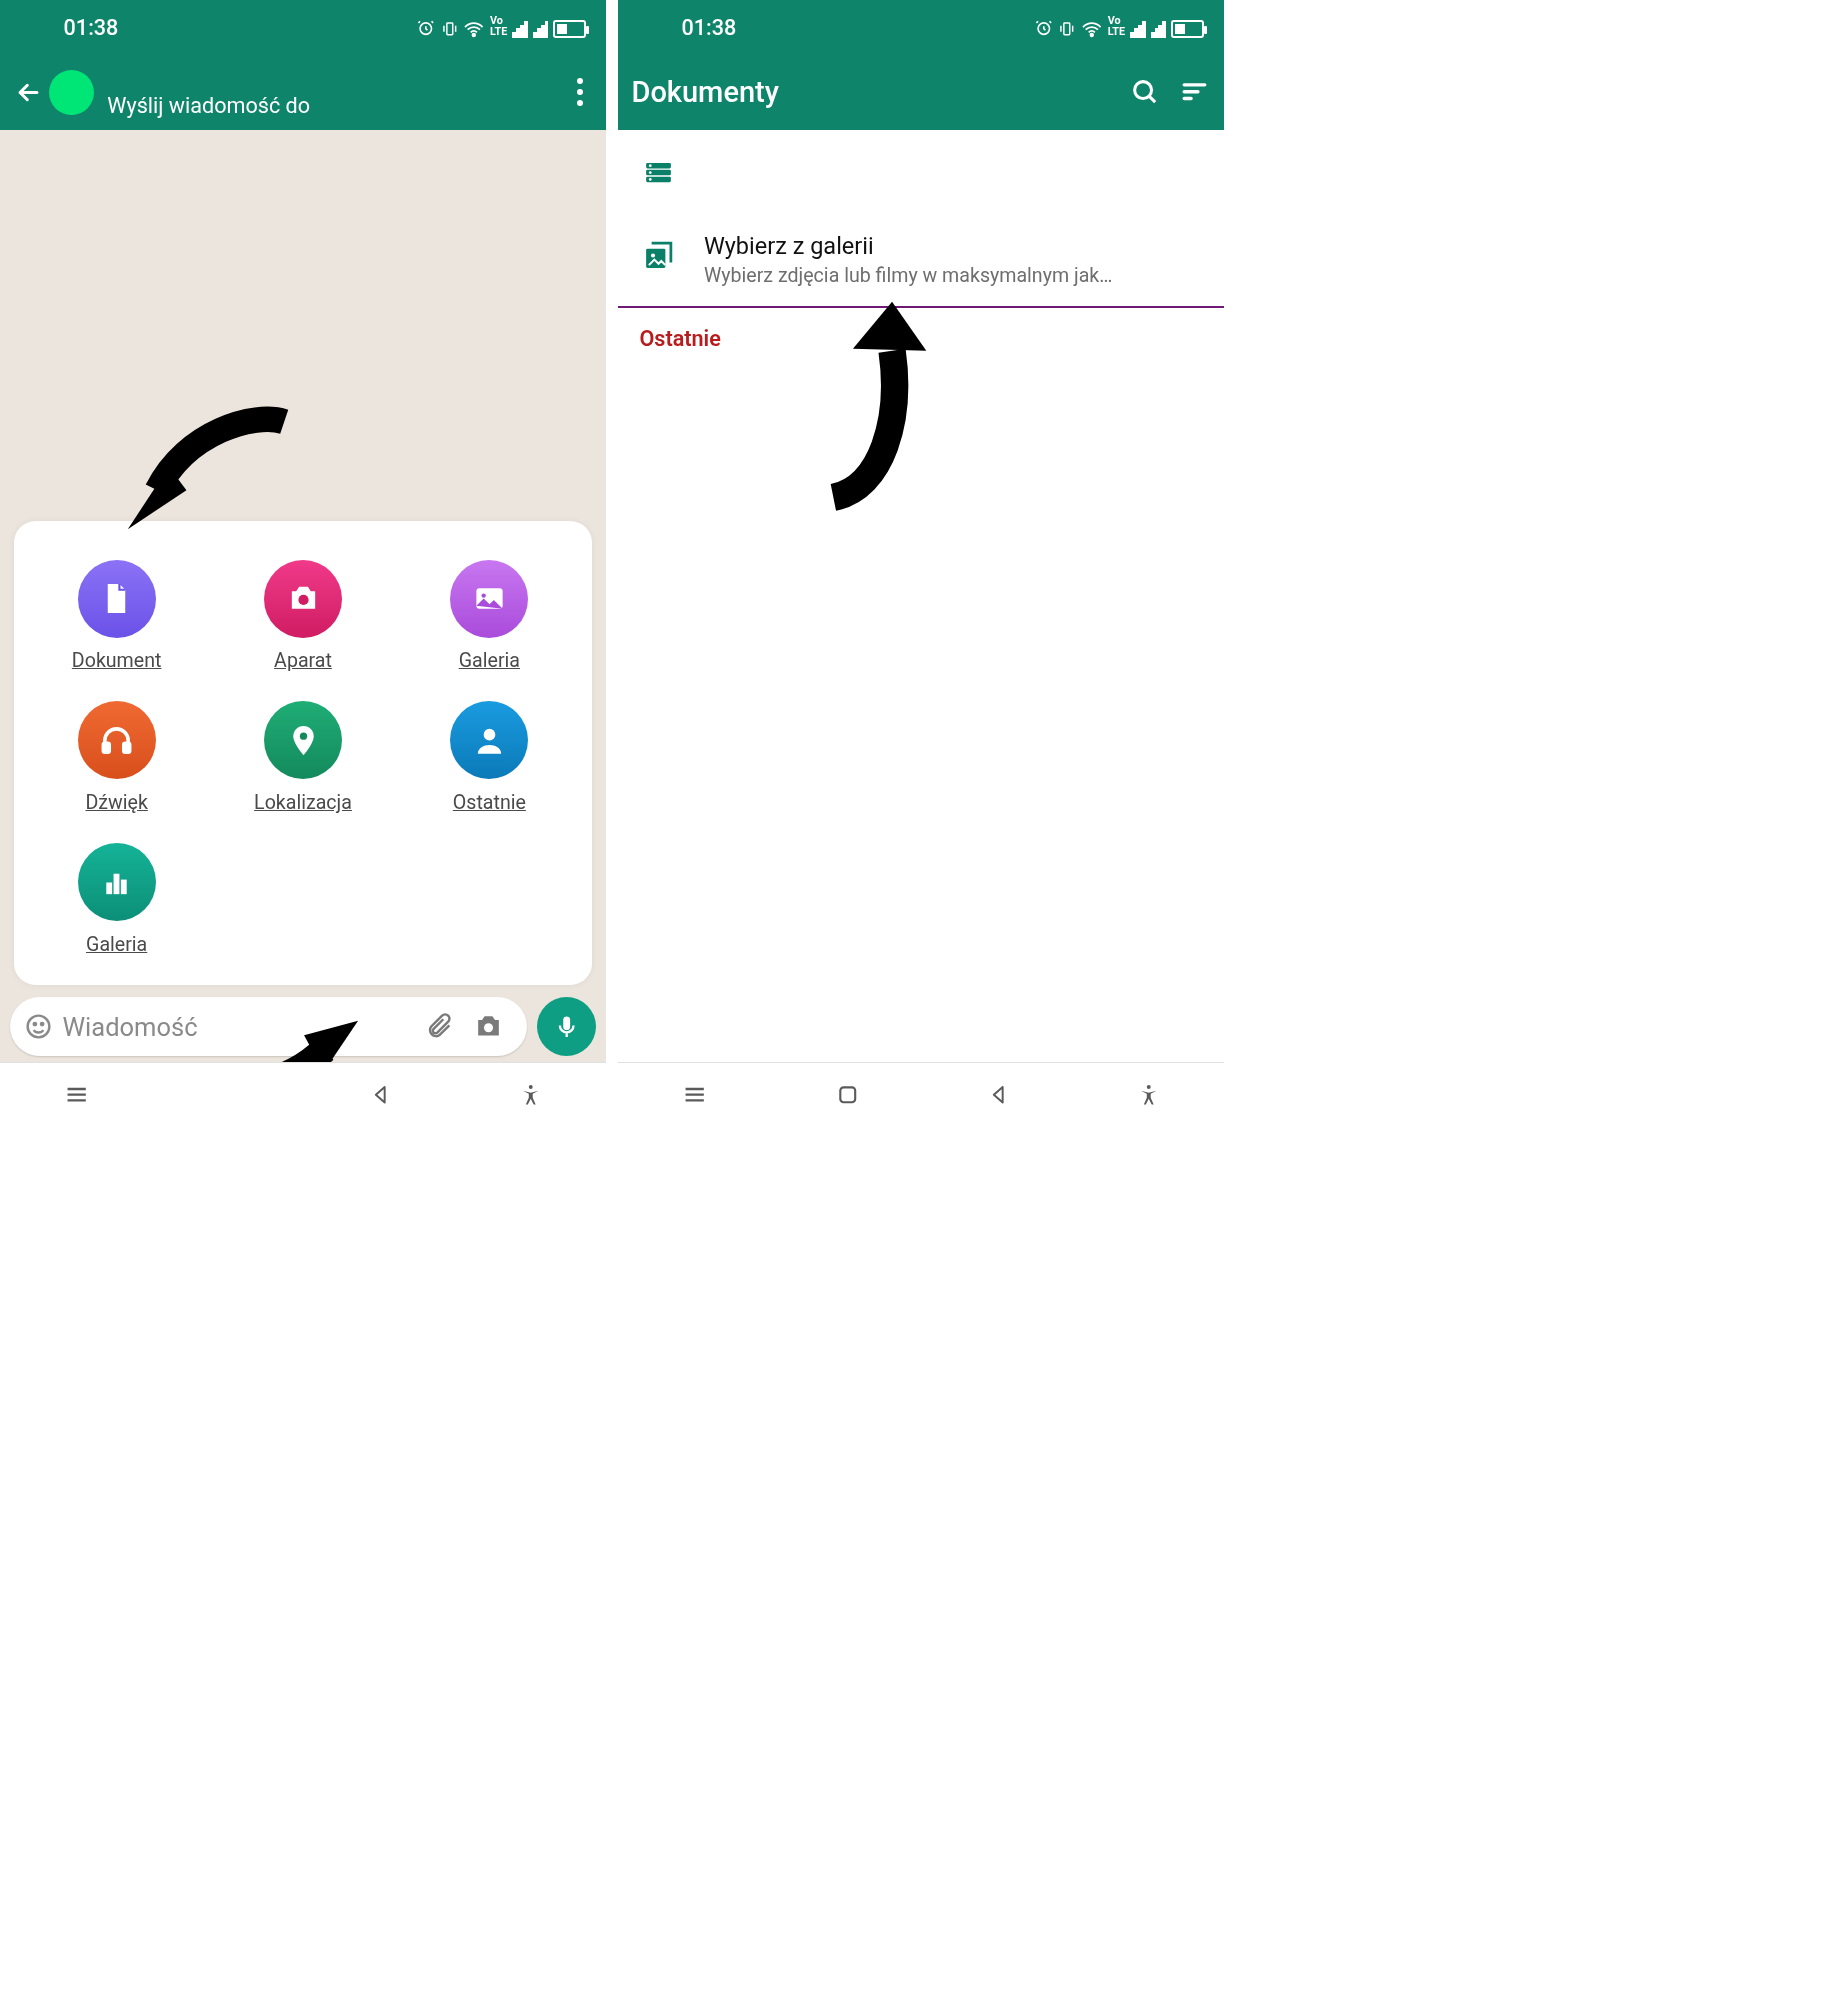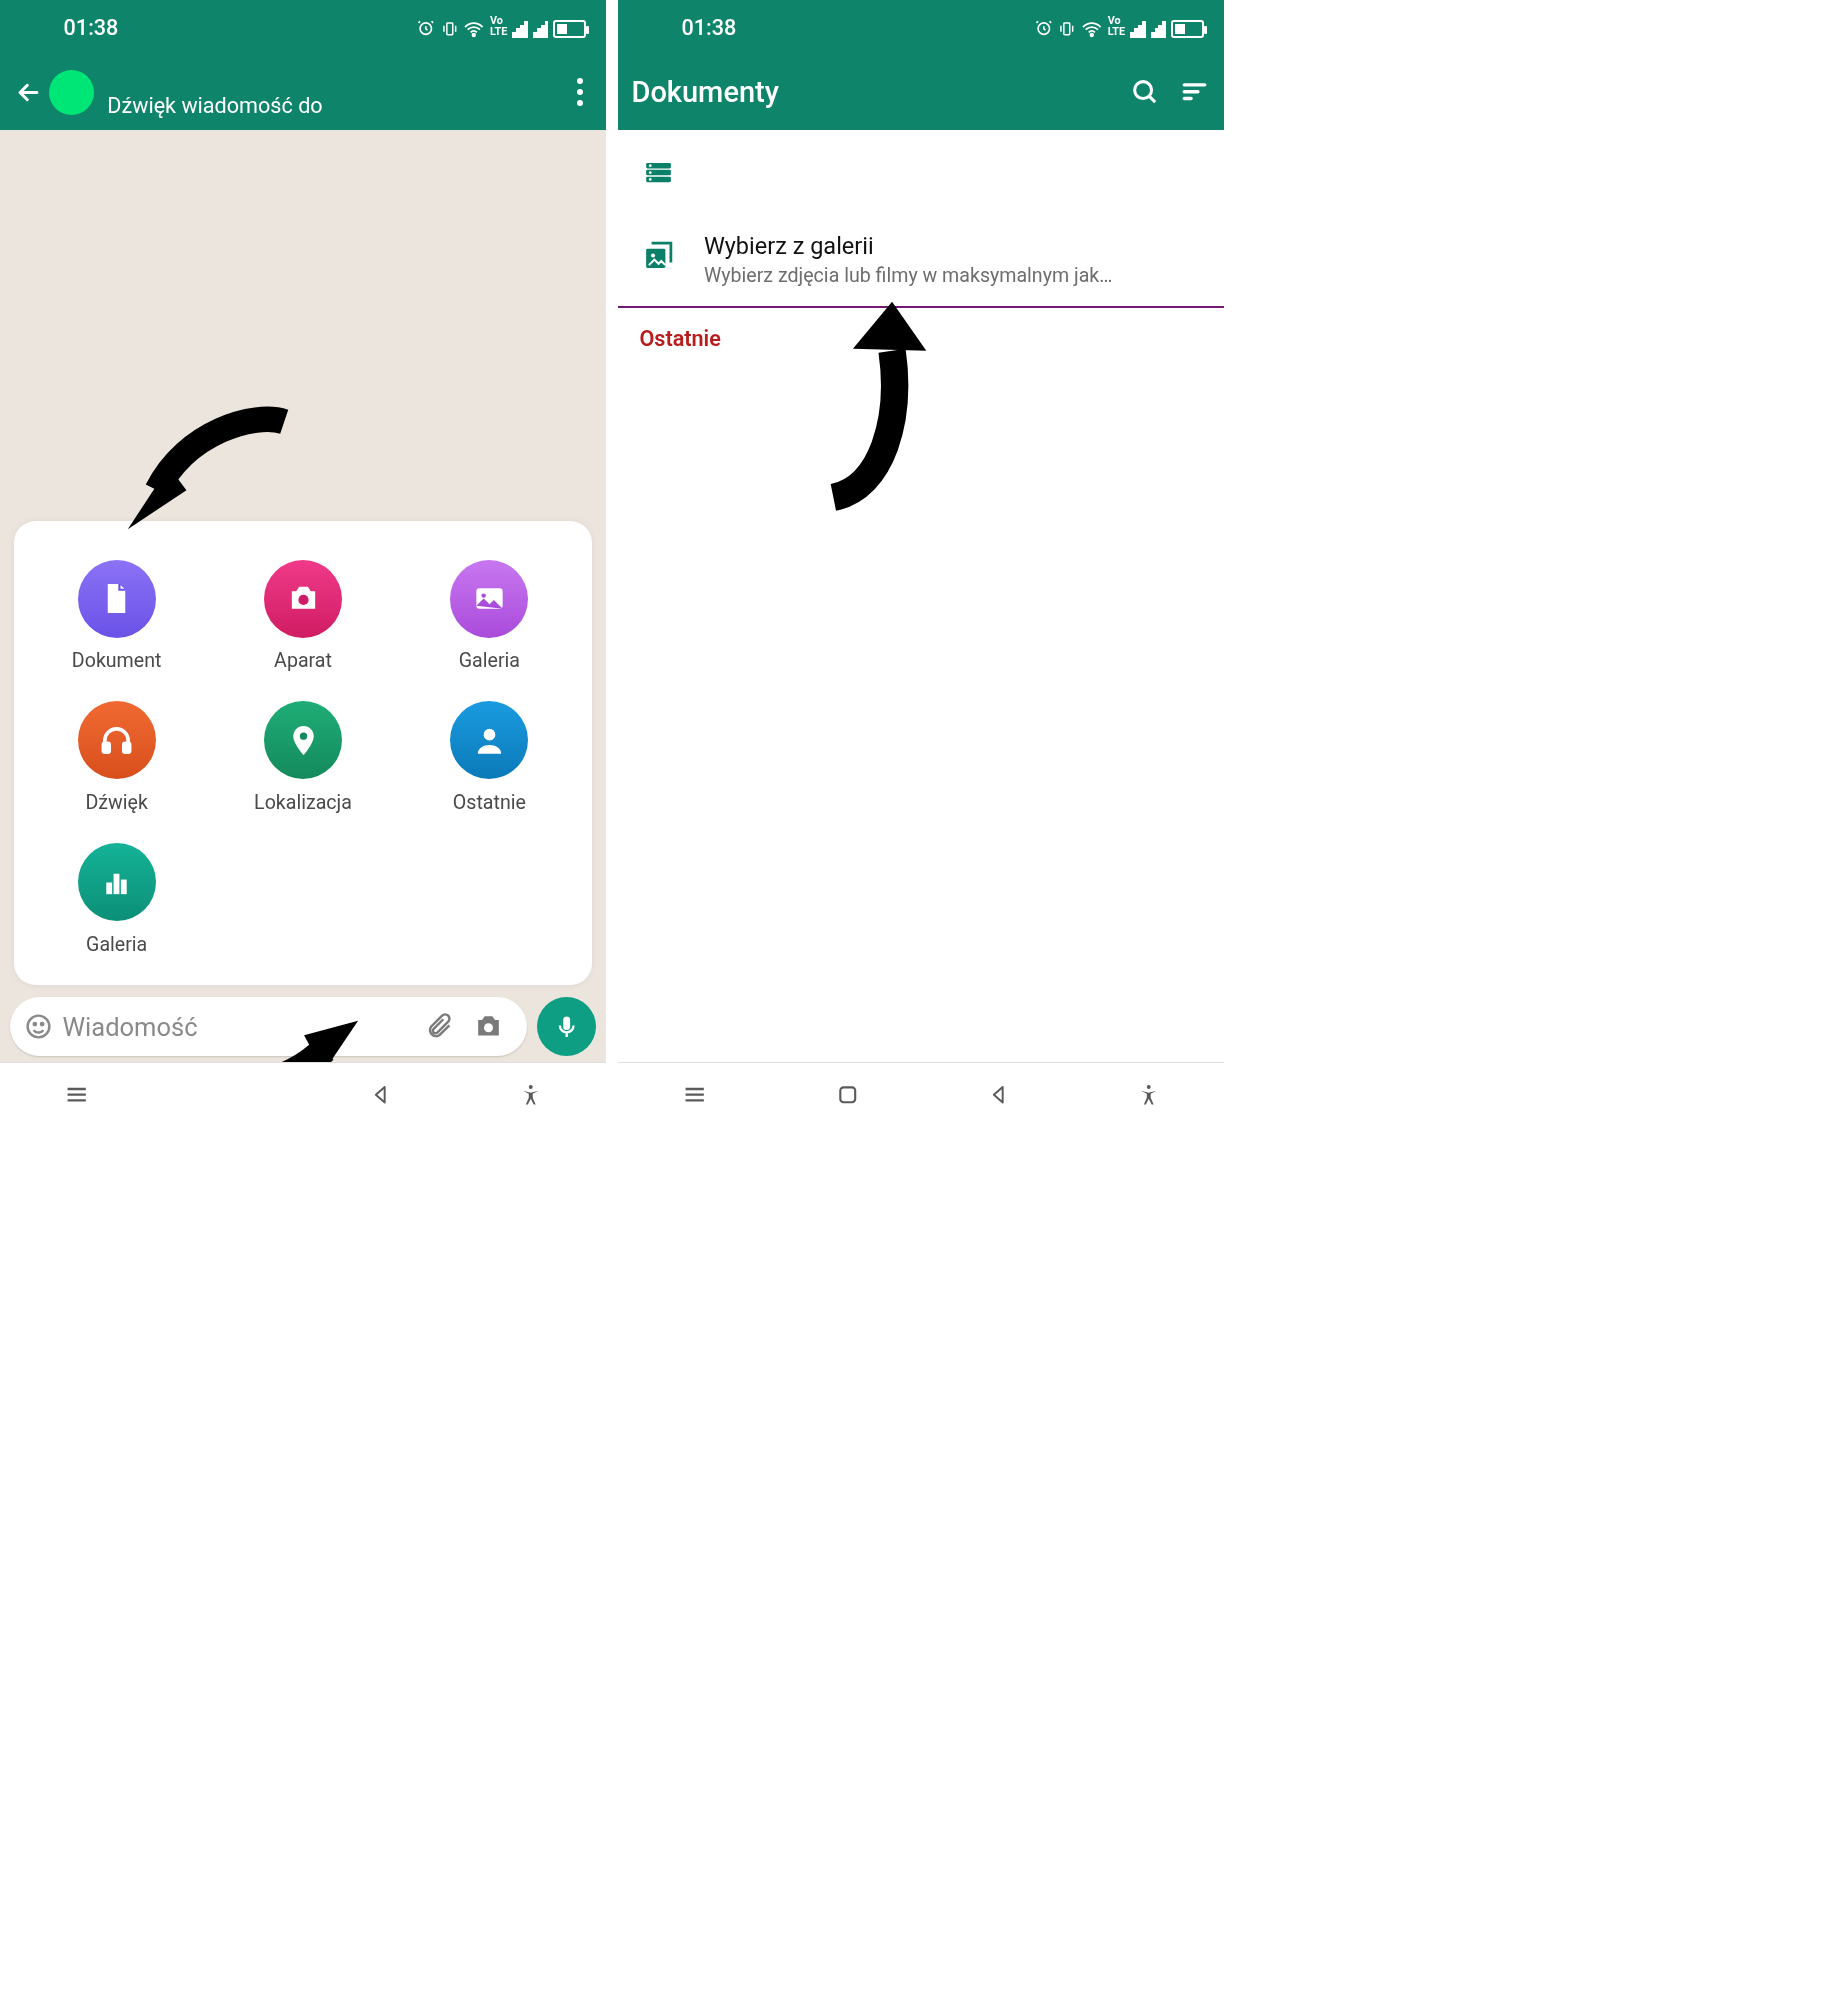--- a/index.html
+++ b/index.html
@@ -116,21 +116,21 @@
   .attach-item {
     display: flex; flex-direction: column; align-items: center;
     width: 118px;
   }
   .attach-circle {
     width: 78px; height: 78px; border-radius: 50%;
     display: flex; align-items: center; justify-content: center;
     color: #fff;
     margin-bottom: 11.8px;
   }
-  .attach-label { font-size: 19.6px; color: #4a4a4a; text-align: center; }
+  .attach-label { font-size: 19.6px; color: #4a4a4a; text-align: center; text-decoration: underline; }
 
   
   .input-row {
     position: absolute;
     left: 10px; right: 9.8px; bottom: 71px;
     display: flex; align-items: center; gap: 9.8px;
   }
   .input-pill {
     flex: 1;
     height: 59px;
@@ -235,21 +235,21 @@
     </span>
   </div>
 
   <div class="app-bar">
     <span class="back-arrow">
       <svg width="29" height="29" viewBox="0 0 24 24" fill="none" stroke="#fff" stroke-width="2.5" stroke-linecap="round" stroke-linejoin="round">
           <path d="M19 12H5M11 18l-6-6 6-6"></path>
         </svg>
     </span>
     <span class="avatar-dot"></span>
-    <span class="app-title">Dźwięk wiadomość do</span>
+    <span class="app-title">Wyślij wiadomość do</span>
     <span class="more-dots">
         <i></i>
         <i></i>
         <i></i>
       </span>
   </div>
 
   <div class="chat-bg"></div>
 
   <div class="attach-panel">

